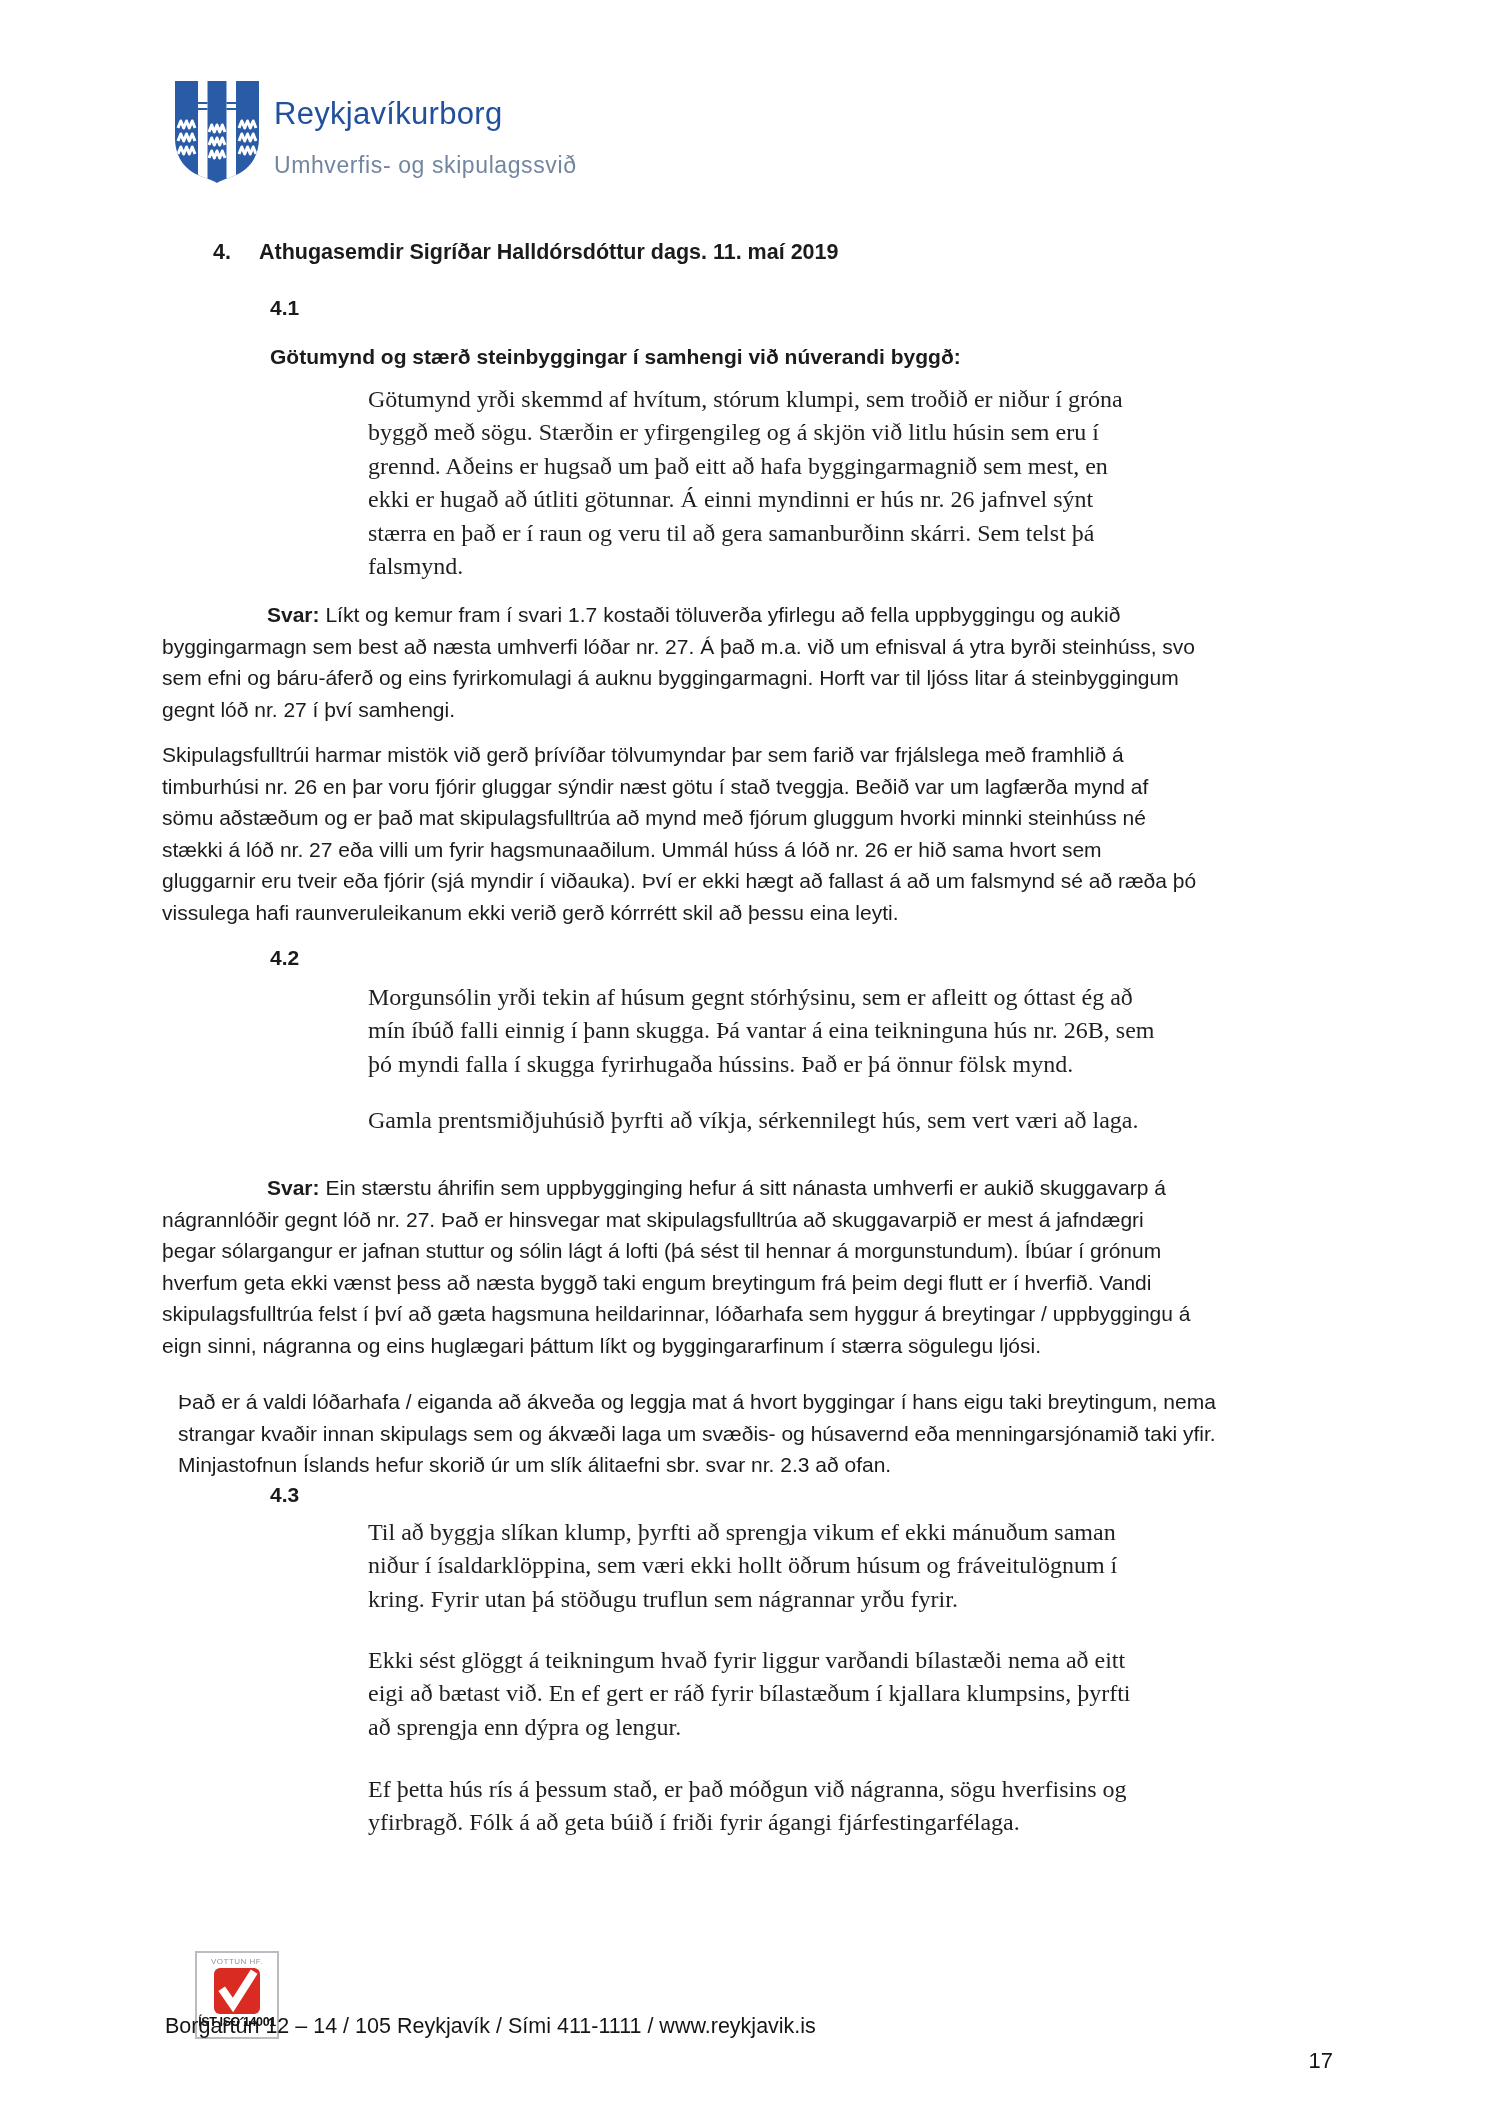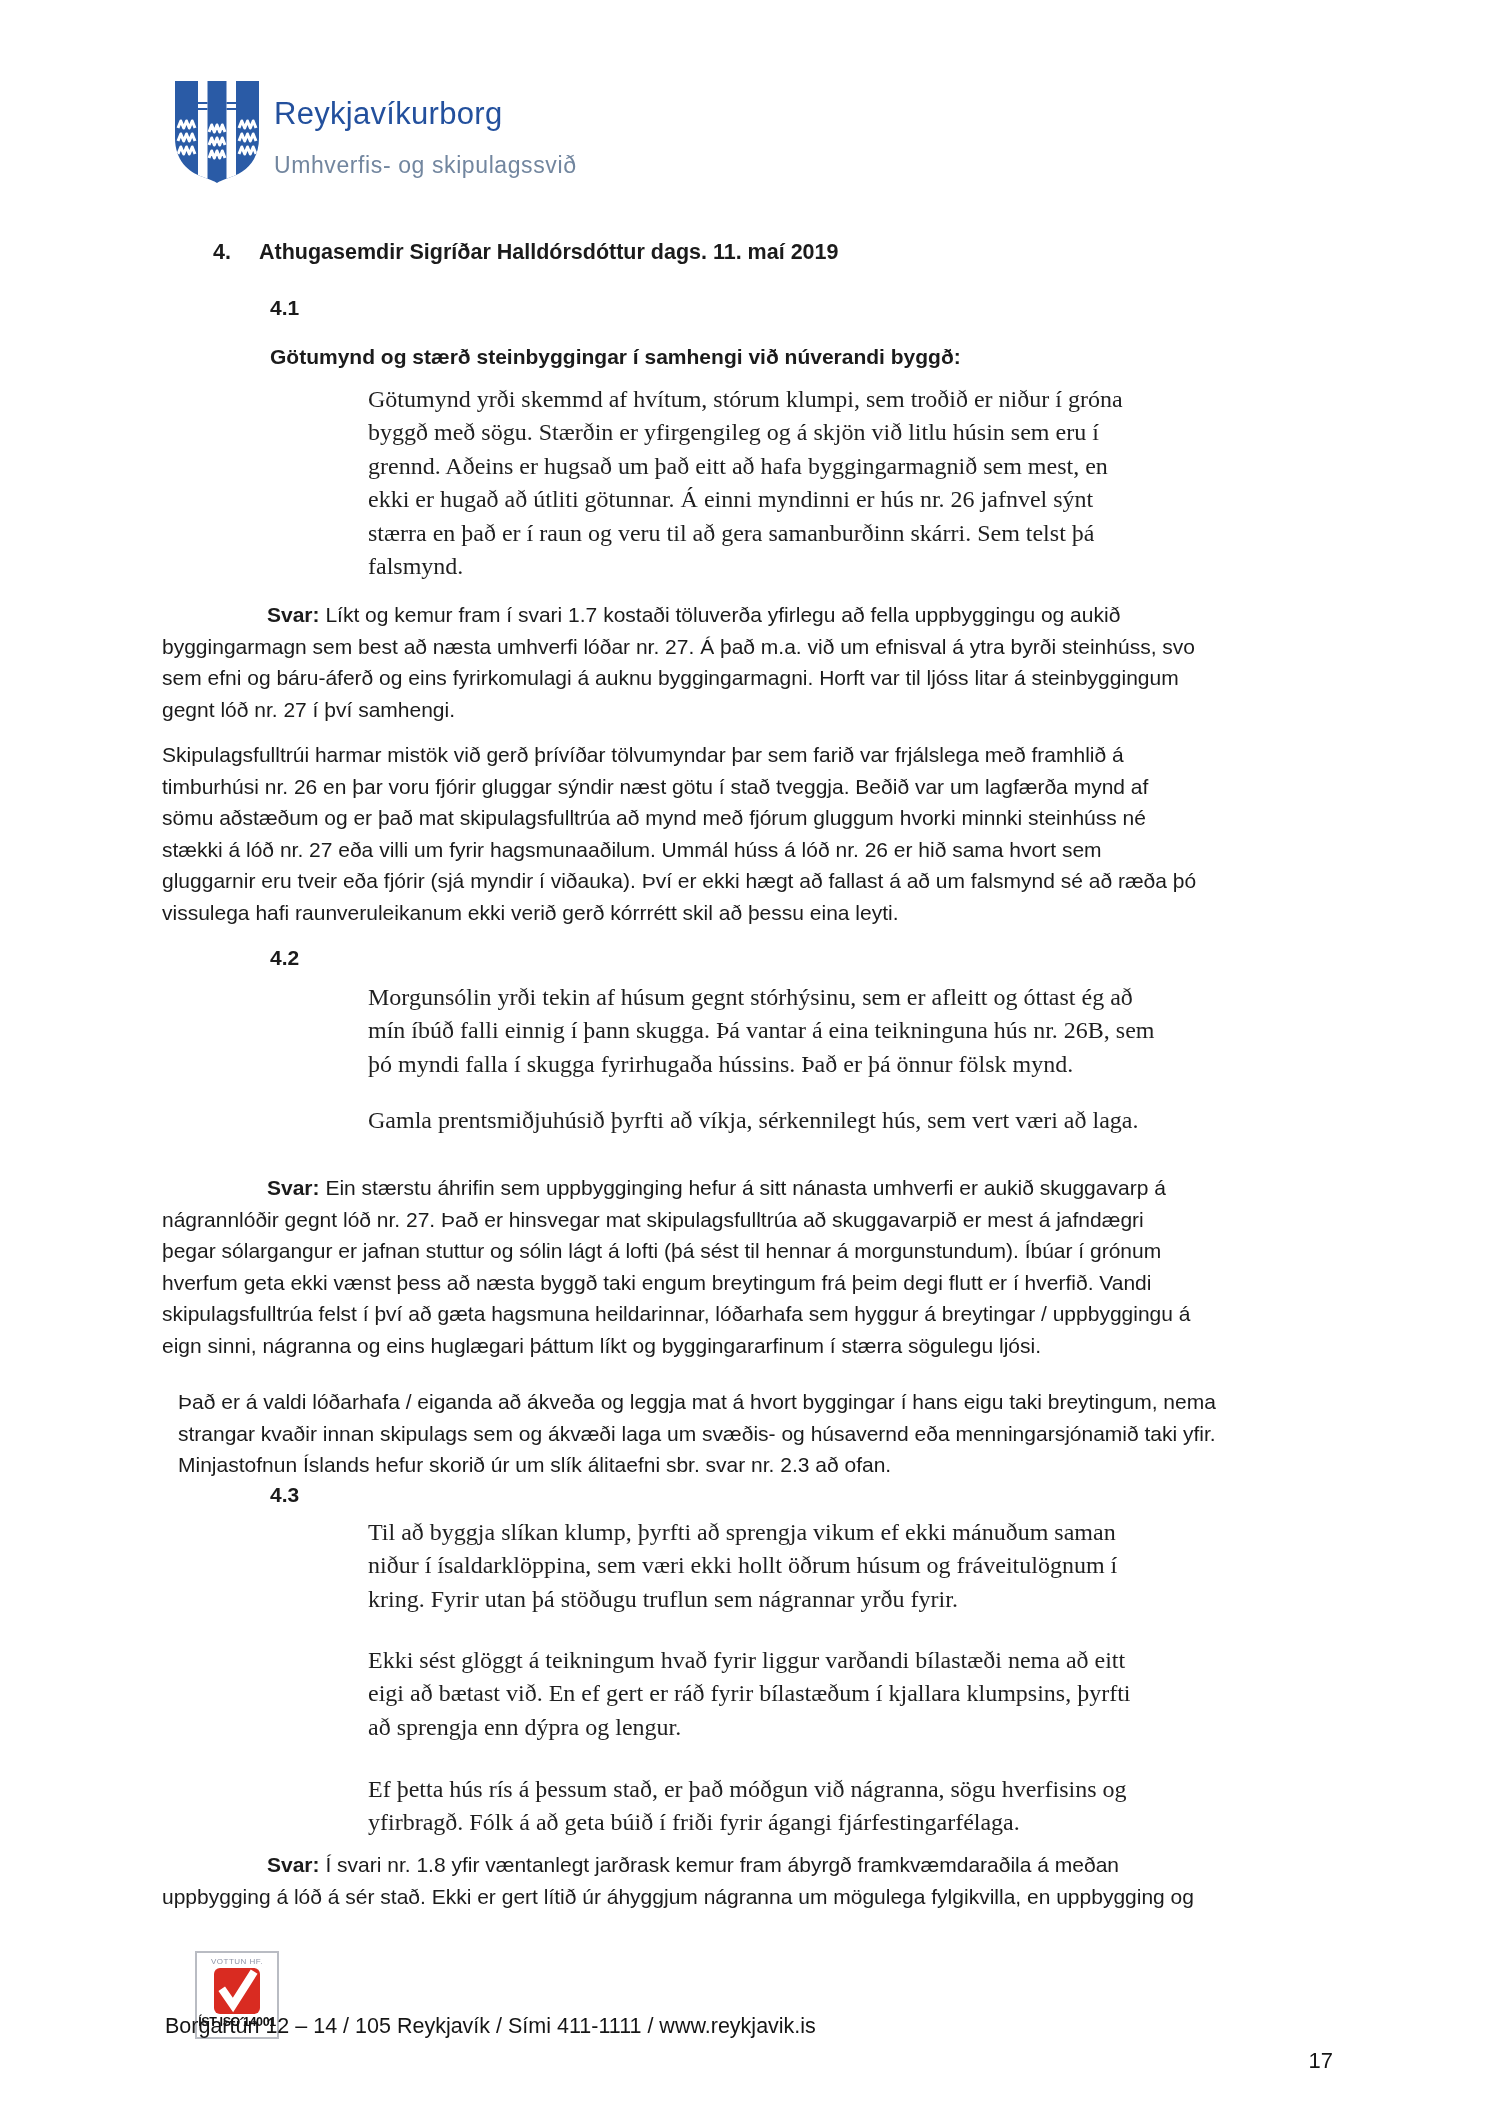--- a/index.html
+++ b/index.html
@@ -146,22 +146,20 @@
 niður í ísaldarklöppina, sem væri ekki hollt öðrum húsum og fráveitulögnum í
 kring. Fyrir utan þá stöðugu truflun sem nágrannar yrðu fyrir.</div>
 
   <div class="abs quote" style="left:368px;top:1644px;">Ekki sést glöggt á teikningum hvað fyrir liggur varðandi bílastæði nema að eitt
 eigi að bætast við. En ef gert er ráð fyrir bílastæðum í kjallara klumpsins, þyrfti
 að sprengja enn dýpra og lengur.</div>
 
   <div class="abs quote" style="left:368px;top:1773px;">Ef þetta hús rís á þessum stað, er það móðgun við nágranna, sögu hverfisins og
 yfirbragð. Fólk á að geta búið í friði  fyrir ágangi fjárfestingarfélaga.</div>
 
-  <p class="abs body-text svar-indent" style="left:162px;top:1849px;margin:0;"><b class="bold">Svar:</b> <span>Í svari nr. 1.8 yfir væntanlegt jarðrask kemur fram ábyrgð framkvæmdaraðila á meðan
-uppbygging á lóð á sér stað. Ekki er gert lítið úr áhyggjum nágranna um mögulega fylgikvilla, en uppbygging og</span></p>
 
   <div class="abs cert" style="left:195px;top:1951px;">
     <div class="cert-top">VOTTUN HF.</div>
     <div class="cert-red" style="background:#d92b21;">
       <svg width="46" height="46" viewBox="0 0 46 46">
         <polyline points="10,24 19,37 38,7" fill="none" stroke="#ffffff" stroke-width="8" stroke-linecap="square"></polyline>
       </svg>
     </div>
     <div class="cert-bottom">ÍST ISO 14001</div>
   </div>

